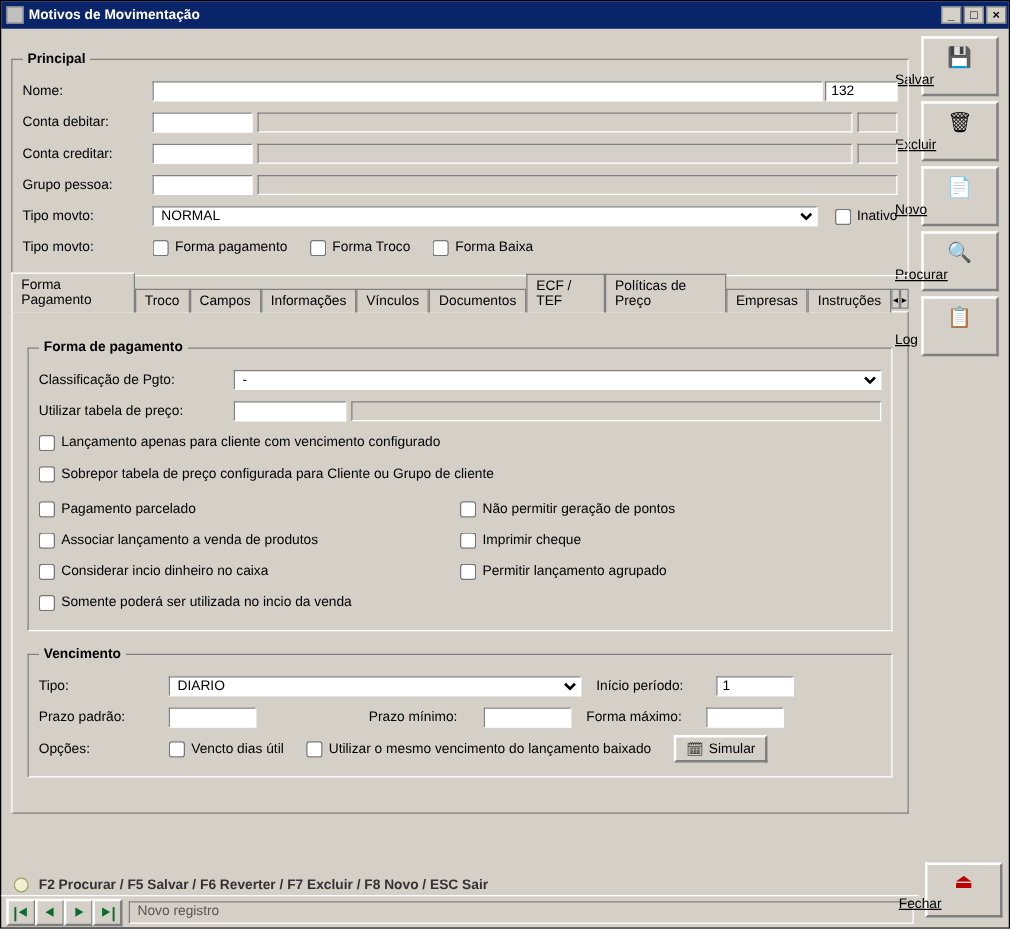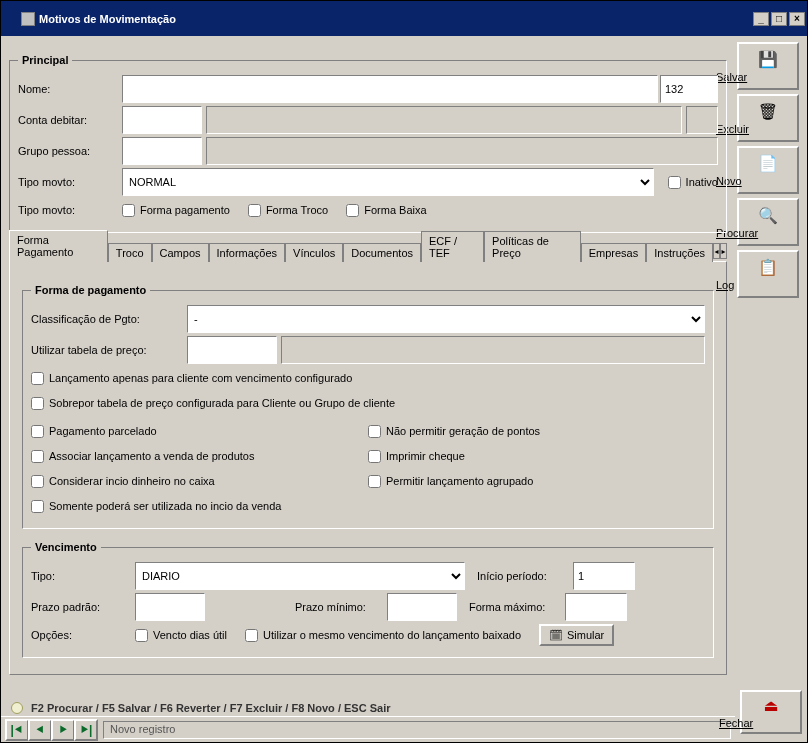--- a/index.html
+++ b/index.html
@@ -1,34 +1,34 @@
 <!DOCTYPE html>
 <html><head>
 <meta charset="utf-8">
 <style>
 * { box-sizing: border-box; font-family: "Segoe UI", Tahoma, Arial, sans-serif; font-size: 11px; }
 body { margin: 0; background: #fff; }
 .window { width: 808px; height: 743px; background: #d4d0c8; display: flex; flex-direction: column; border: 1px solid #000; }
-.titlebar { height: 35px; background: linear-gradient(#0a246a,#0a246a); color: #fff; display: flex; align-items: center; padding: 0 2px 0 20px; }
+.titlebar { height: 22px; background: linear-gradient(#0a246a,#0a246a); color: #fff; display: flex; align-items: center; padding: 0 2px 0 4px; }
 .titlebar .icon { width: 14px; height: 14px; margin-right: 4px; background:#c0c0c0; border:1px solid #808080;}
 .titlebar .title { font-weight: bold; flex: 1; }
 .titlebar .winbtn { width: 16px; height: 14px; margin-left: 2px; background:#d4d0c8; border:1px solid #808080; display:flex; align-items:center; justify-content:center; color:#000; font-size:10px; font-weight:bold; cursor:pointer;}
 .body { flex: 1; display: flex; }
 .main-area { flex: 1; display:flex; flex-direction:column; }
 .content { flex:1; padding: 6px 8px 0 8px; }
 .sidebar { width: 72px; padding: 6px 6px 0 0; display:flex; flex-direction:column; align-items:center; }
 .bigbtn { width: 62px; height: 48px; margin-bottom: 4px; background:#d4d0c8; border:2px solid; border-color:#fff #808080 #808080 #fff; display:flex; flex-direction:column; align-items:center; justify-content:center; cursor:pointer; }
 .bigbtn .glyph { font-size:16px; margin-bottom:2px; }
 .bigbtn span.lbl { font-size:11px; }
 .bigbtn .ul { text-decoration: underline; }
 fieldset.group { border:1px solid #808080; border-top-color:#808080; border-left-color:#808080; border-right-color:#fff; border-bottom-color:#fff; padding:6px 8px 8px 8px; margin:12px 0 6px 0; position:relative;}
 fieldset.group > legend { padding:0 4px; font-weight:bold; color:#000; font-size:11px;}
 .row { display:flex; align-items:center; margin: 3px 0; min-height:22px;}
 .lbl { width: 104px; color:#000; }
-input.text, select.sel, input.small { height:28px; background:#fff; border:1px solid; border-color:#808080 #fff #fff #808080; padding:1px 4px; }
+input.text, select.sel, input.small { height:16px; background:#fff; border:1px solid; border-color:#808080 #fff #fff #808080; padding:1px 4px; }
 input.text[readonly], input.dis { background:#d4d0c8; }
 select.sel { padding:0 2px; }
 .chk { display:flex; align-items:center; margin-right:18px; }
 .chk input { width:13px; height:13px; margin:0 5px 0 0; }
 .tabs { margin-top: 2px; }
 .tabstrip { display:flex; align-items:flex-end; height:22px; position:relative;}
 .tab { padding:3px 7px; border:1px solid #808080; border-bottom:none; background:#d4d0c8; margin-right:0px; cursor:pointer; position:relative; top:1px; }
 .tab.active { background:#d4d0c8; border-top-color:#fff; border-left-color:#fff; z-index:2; top:1px; padding-bottom:4px;}
 .tabscroll { width:14px; height:18px; display:flex;}
 .tabscroll div{ width:10px;height:16px; background:#d4d0c8; border:1px solid #808080; display:flex;align-items:center;justify-content:center; font-size:8px; cursor:pointer;}
@@ -70,20 +70,26 @@
             <input class="text" style="width: 58px; margin-left: 2px;" value="132">
           </div>
 
           <div class="row">
             <div class="lbl">Conta debitar:</div>
             <input class="text" style="width: 80px;" value="">
             <input class="text dis" readonly="" style="flex: 1 1 0%; margin-left: 4px;" value="">
             <input class="text dis" readonly="" style="width: 32px; margin-left: 4px;">
           </div>
 
+          <div class="row">
+            <div class="lbl">Conta creditar:</div>
+            <input class="text" style="width: 80px;" value="">
+            <input class="text dis" readonly="" style="flex: 1 1 0%; margin-left: 4px;" value="">
+            <input class="text dis" readonly="" style="width: 32px; margin-left: 4px;">
+          </div>
 
           <div class="row">
             <div class="lbl">Grupo pessoa:</div>
             <input class="text" style="width: 80px;" value="">
             <input class="text dis" readonly="" style="flex: 1 1 0%; margin-left: 4px;" value="">
           </div>
 
           <div class="row">
             <div class="lbl">Tipo movto:</div>
             <select class="sel" style="flex:1">

